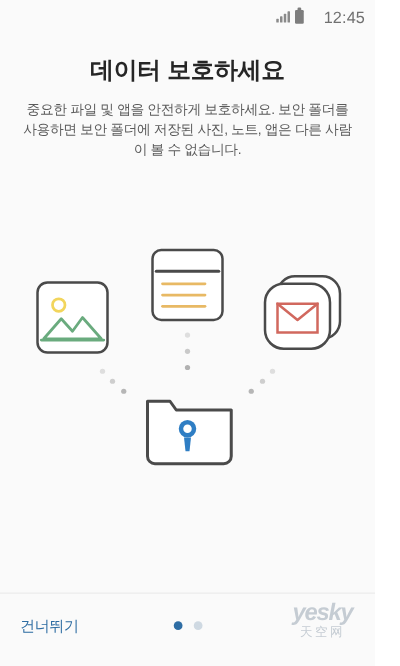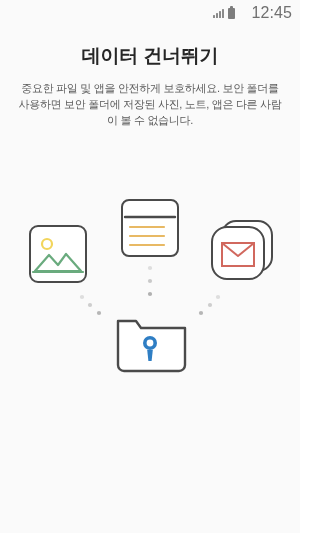--- a/index.html
+++ b/index.html
@@ -61,21 +61,21 @@
   }
   .battery-icon::before {
     content: "";
     position: absolute;
     top: -2px; left: 2px;
     width: 3px; height: 2px;
     background: #7d7d7d;
     border-radius: 1px 1px 0 0;
   }
   .status-time {
-    font-size: 16px;
+    font-size: 13px;
     color: #707070;
     letter-spacing: 0.1px;
     line-height: 1;
     margin-left: 12px;
   }
 
   
   .page-title {
     position: absolute;
     top: 43px; left: 0;
@@ -180,21 +180,21 @@
         <i></i>
           <i></i>
           <i></i>
           <i></i>
       </span>
       <span class="battery-icon"></span>
       <span class="status-time">12:45</span>
     </div>
   </div>
 
-  <div class="page-title">데이터 건너뛰기</div>
+  <div class="page-title">데이터 보호하세요</div>
   <div class="page-desc">중요한 파일 및 앱을 안전하게 보호하세요. 보안 폴더를 사용하면 보안 폴더에 저장된 사진, 노트, 앱은 다른 사람이 볼 수 없습니다.</div>
 
   <div class="illustration">
     <svg width="300" height="245" viewBox="0 0 300 245" xmlns="http://www.w3.org/2000/svg">
 
       <g fill="#a9a9a9">
         <circle cx="82" cy="142" r="2.1" opacity="0.35"></circle>
         <circle cx="90" cy="150" r="2.1" opacity="0.55"></circle>
         <circle cx="99" cy="158" r="2.1" opacity="0.85"></circle>
       </g>
@@ -235,14 +235,27 @@
 
       <g>
         <path d="M118 166 L136 166 L141 173 L185 173 L185 210 A6 6 0 0 1 179 216 L124 216 A6 6 0 0 1 118 210 Z" fill="#ffffff" stroke="#4a4a4a" stroke-width="2.4" stroke-linejoin="round"></path>
         <circle cx="150" cy="188" r="7" fill="#2f7ec4"></circle>
         <circle cx="150" cy="188" r="3.4" fill="#ffffff"></circle>
         <path d="M147.2 195 L152.8 195 L151.6 206 L148.4 206 Z" fill="#2f7ec4"></path>
       </g>
     </svg>
   </div>
 
+  <div class="bottom-bar">
+    <button class="skip-button">건너뛰기</button>
+
+    <div class="page-dots">
+      <span class="dot active"></span>
+      <span class="dot"></span>
+    </div>
+
+    <div class="watermark">
+      <div class="wm-main">yesky</div>
+      <div class="wm-sub">天空网</div>
+    </div>
+  </div>
 
 </div>
 
 </body></html>

